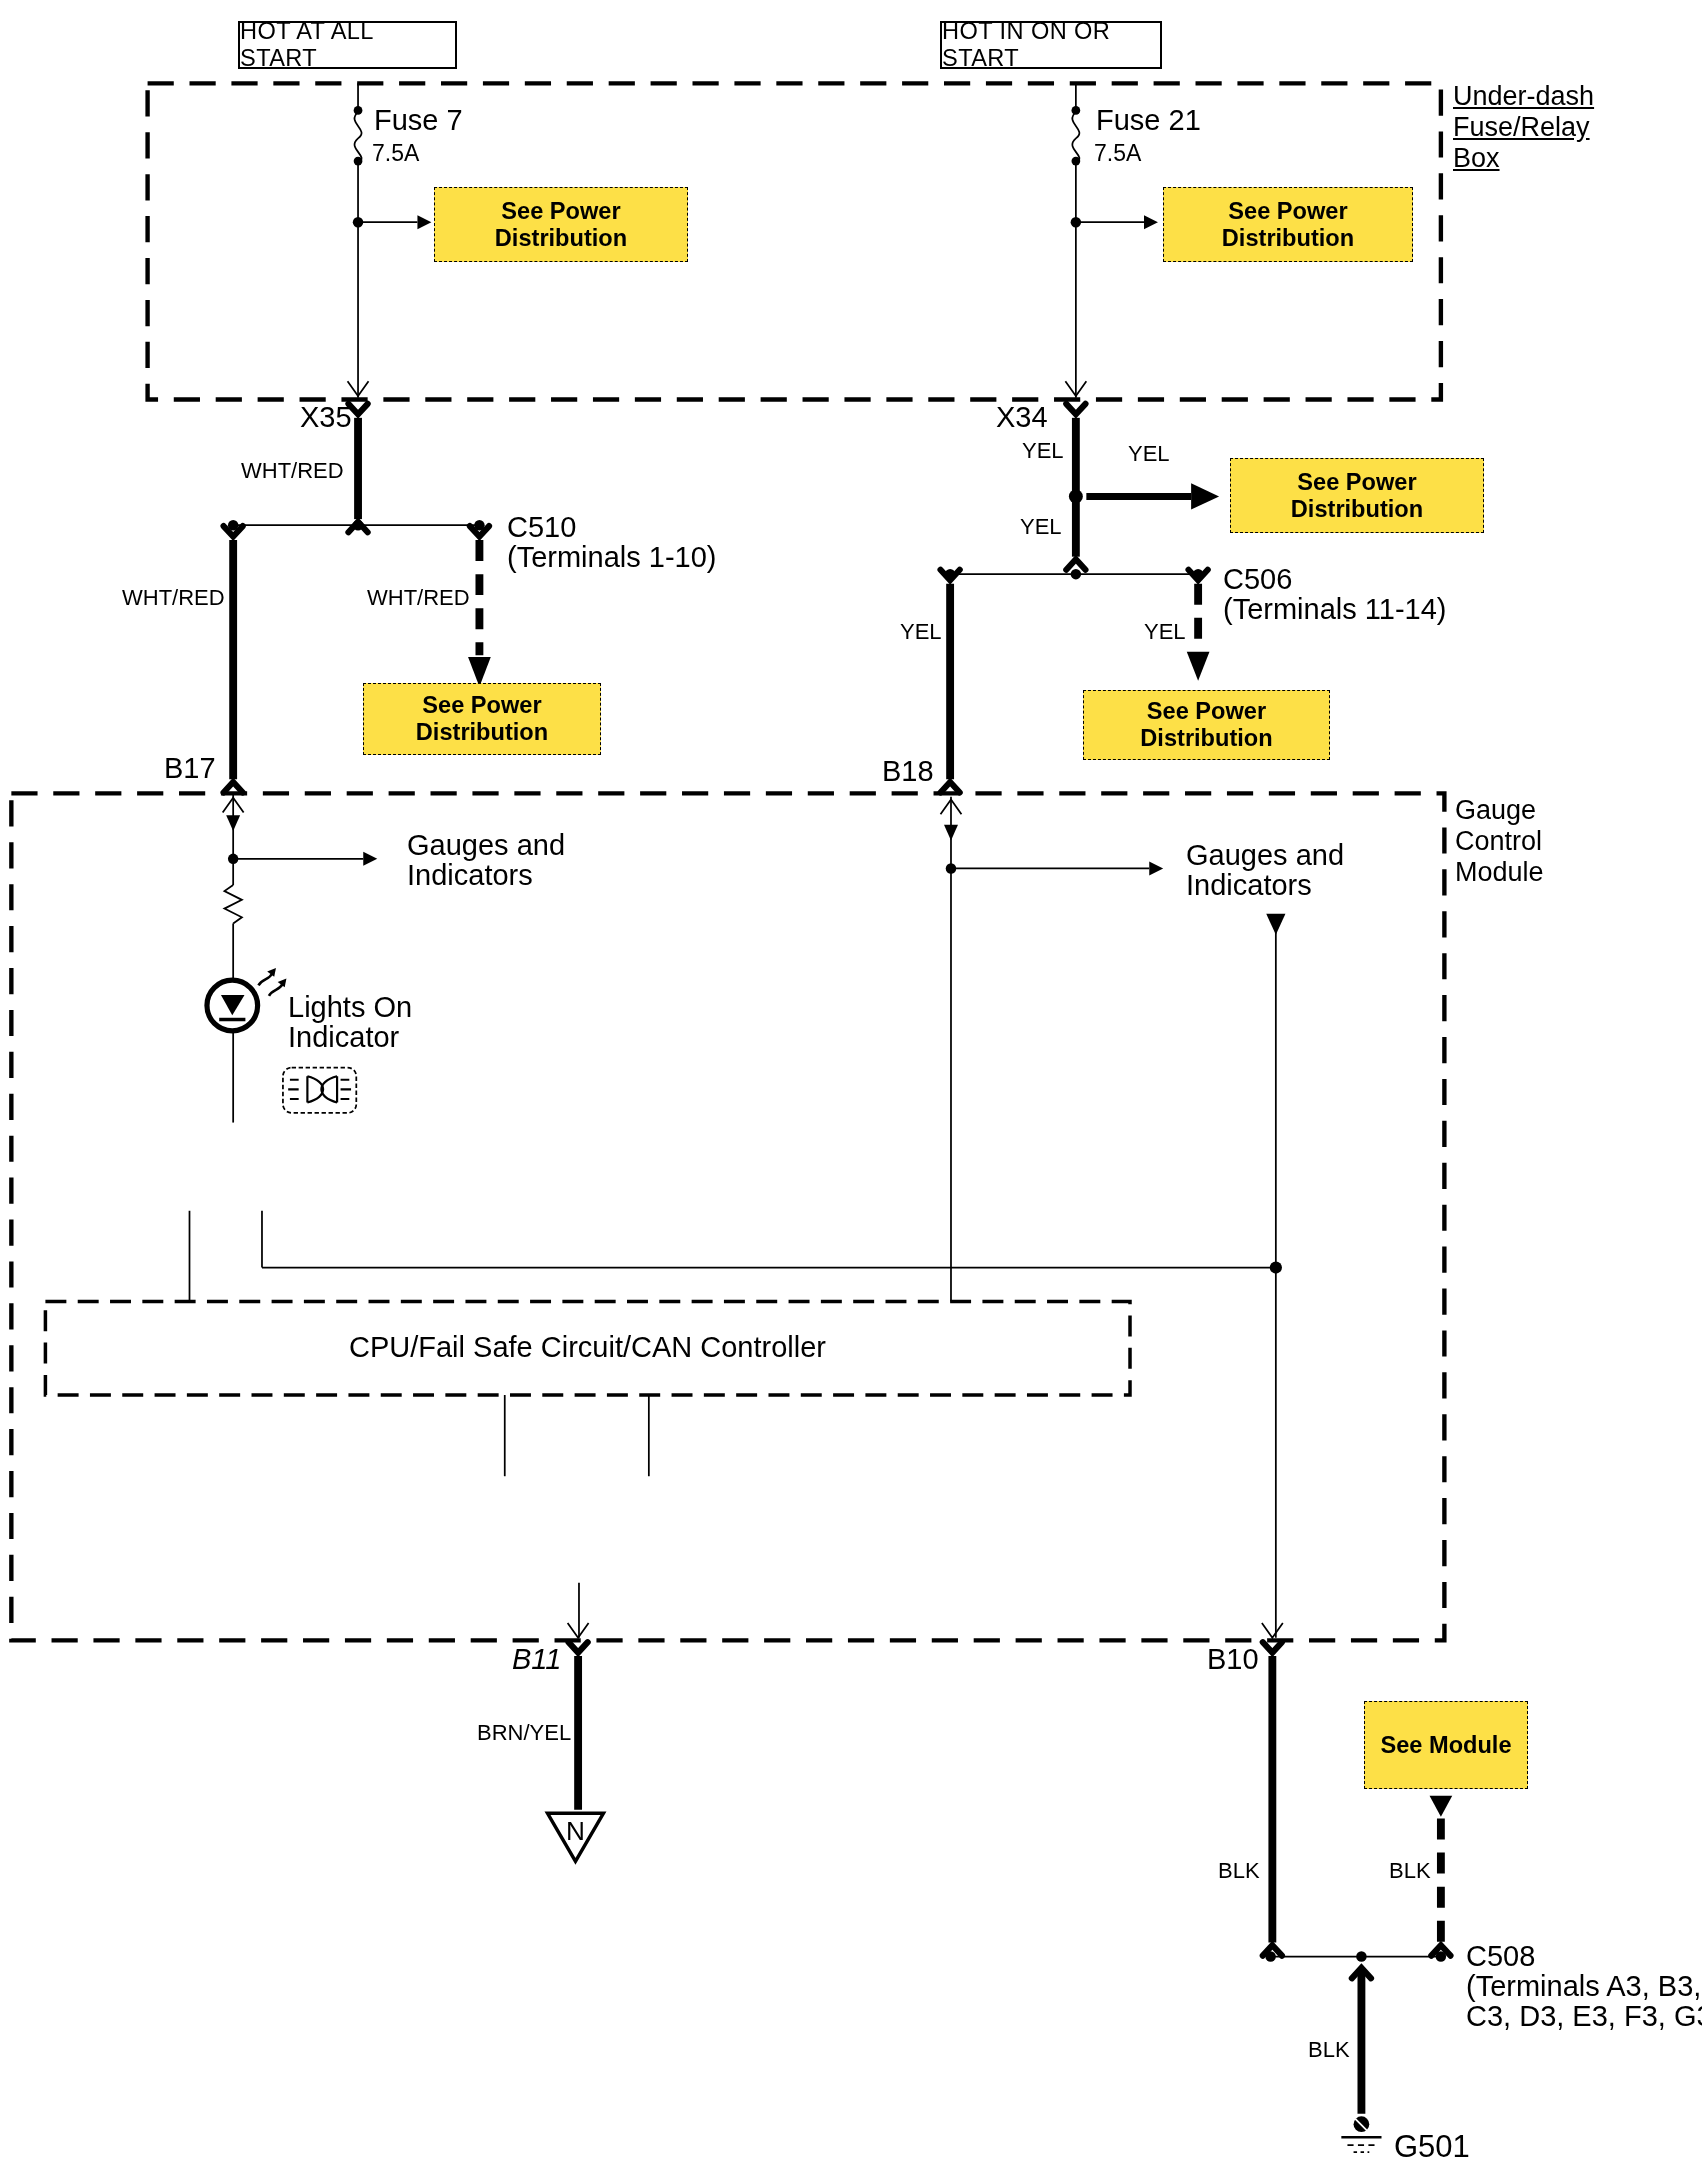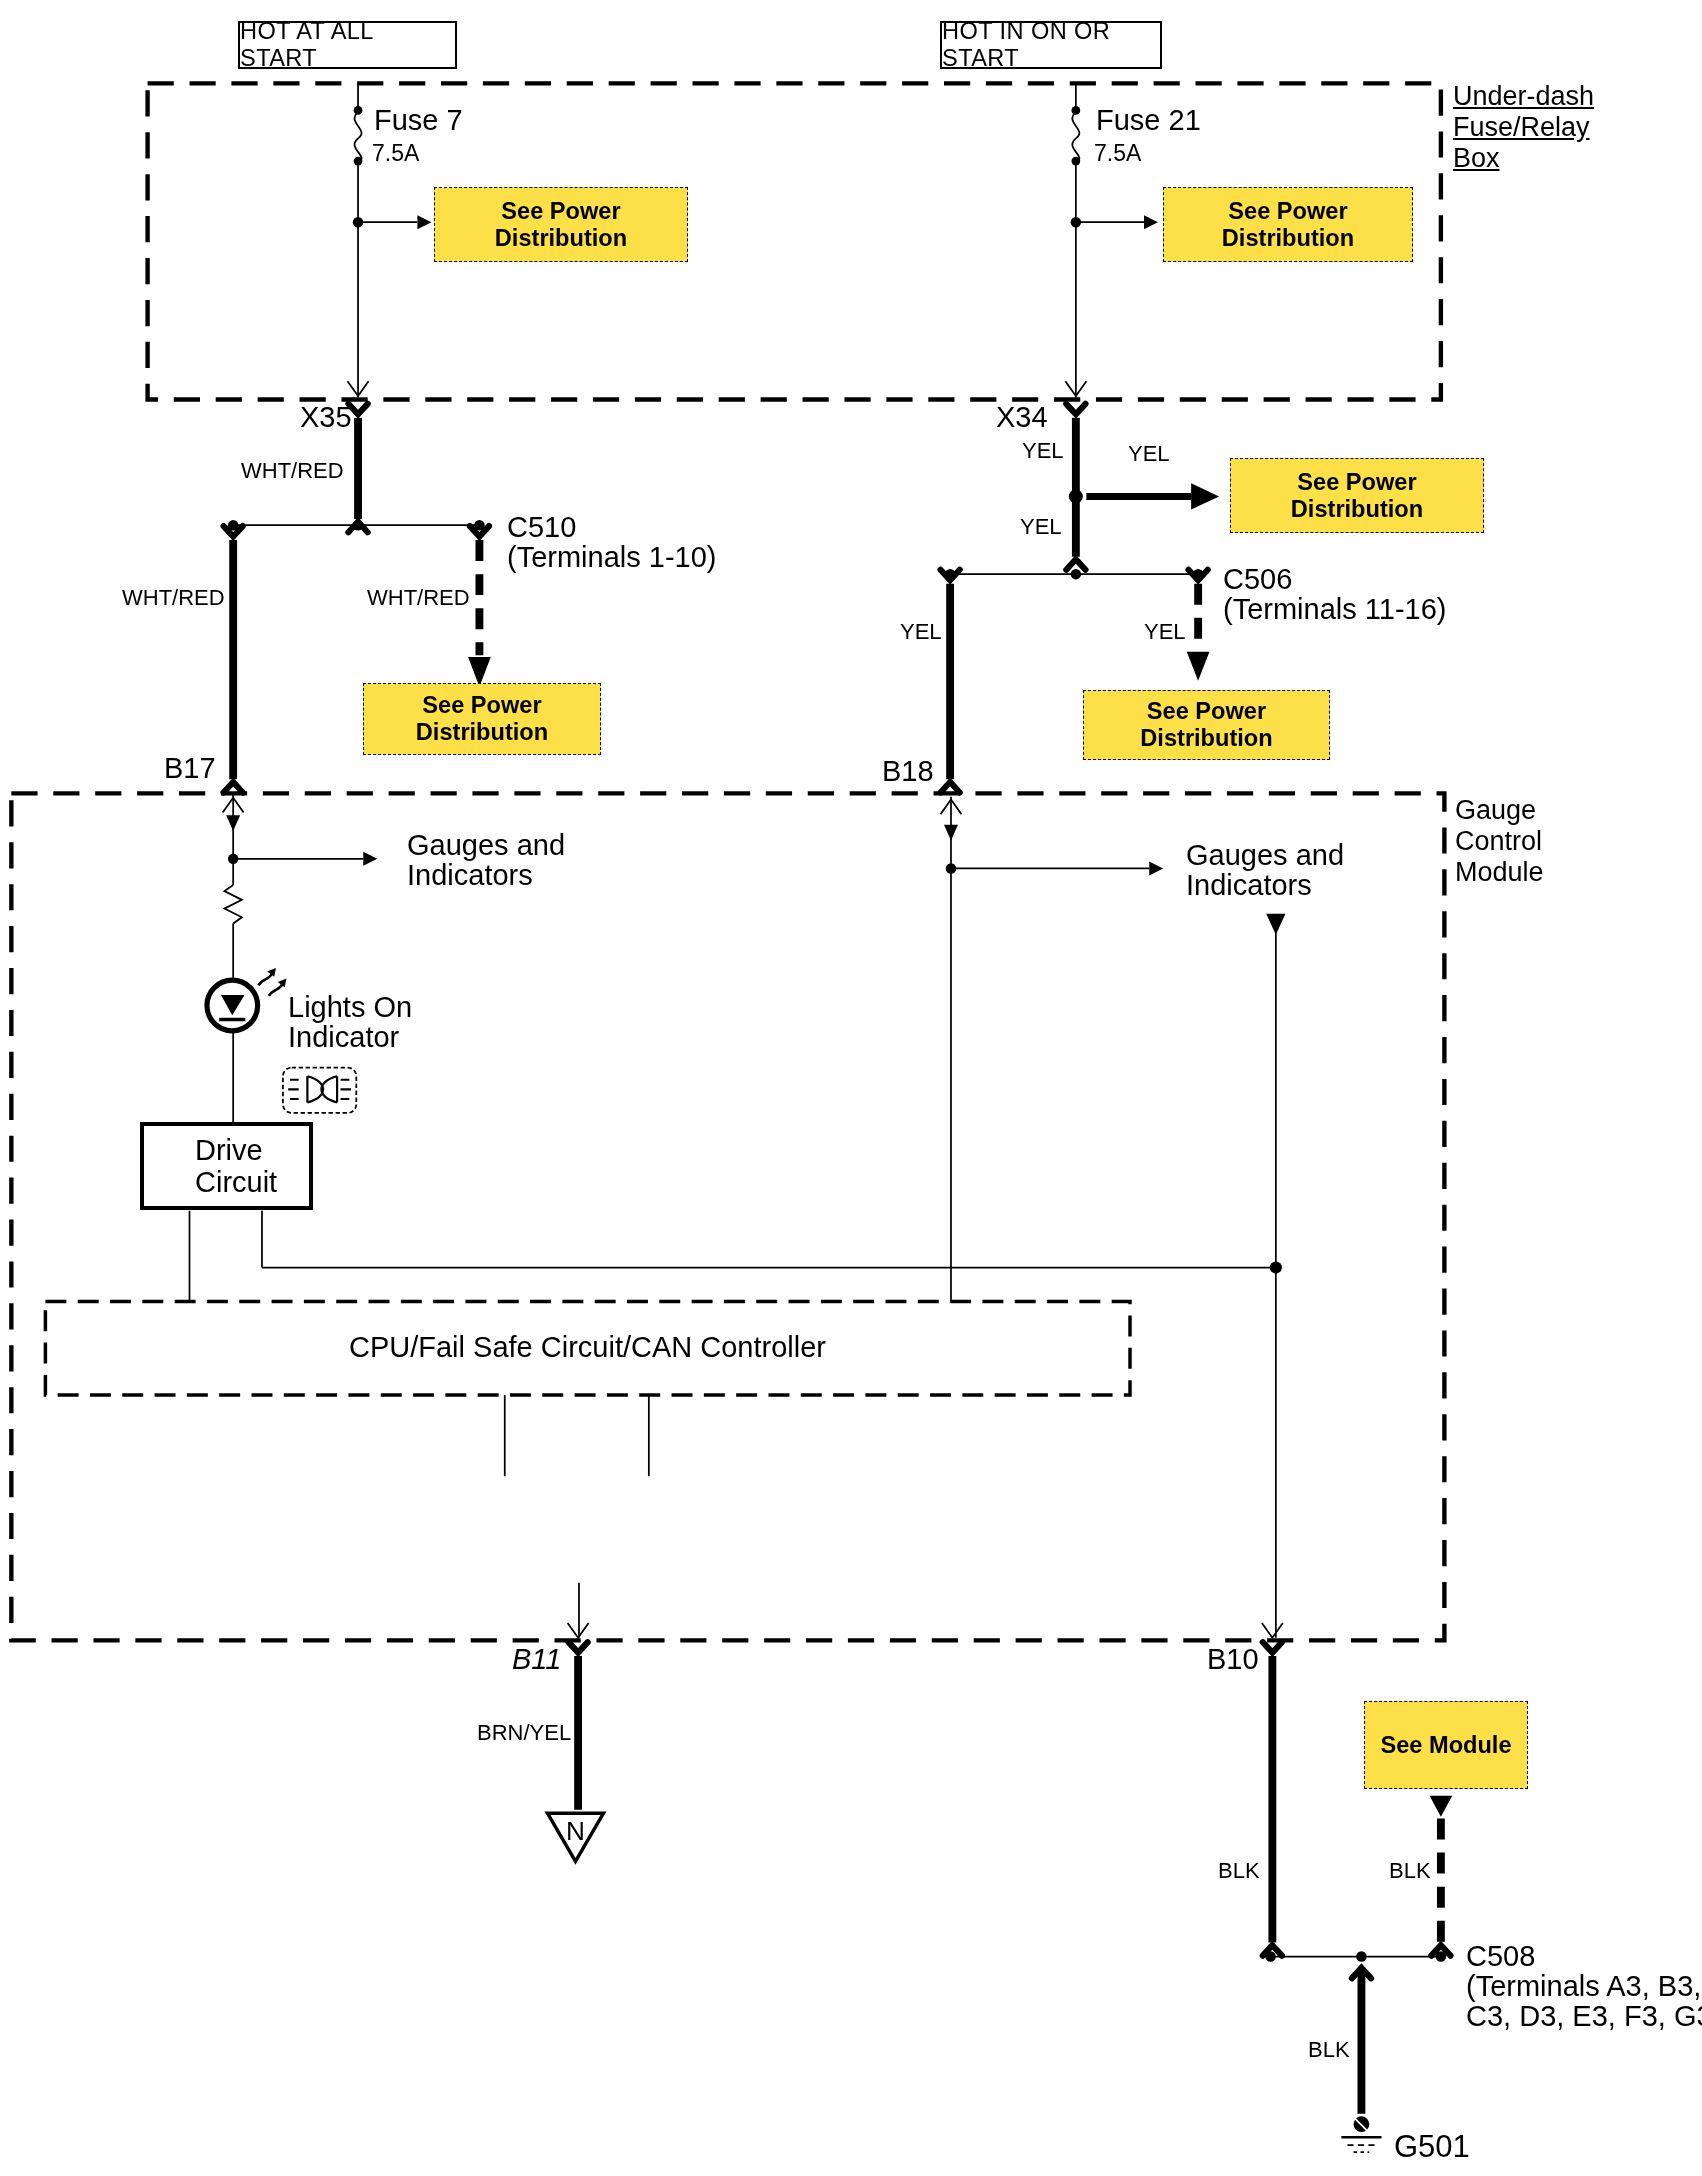--- a/index.html
+++ b/index.html
@@ -245,24 +245,20 @@
     <span>Distribution</span>
   </div>
   <div class="refbox" style="left:1083px;top:690px;width:245px;height:68px;">
     <span>See Power</span>
     <span>Distribution</span>
   </div>
   <div class="refbox" style="left:1364px;top:1701px;width:162px;height:86px;">
     <span>See Module</span>
   </div>
 
-  <div class="solidbox" style="left:140px;top:1122px;width:173px;height:88px;padding-left:51px;box-sizing:border-box;">
-    <span>Drive</span>
-    <span>Circuit</span>
-  </div>
 
   <div class="cpubox" style="left:45px;top:1301px;width:1085px;height:93px;">
     <span>CPU/Fail Safe Circuit/CAN Controller</span>
   </div>
 
 
   <div class="lbl t31" style="left:1453px;top:81px;text-decoration:underline;">
     <div>Under-dash</div>
     <div>Fuse/Relay</div>
     <div>Box</div>
@@ -285,21 +281,21 @@
   <div class="lbl t25" style="left:1020px;top:515px;">YEL</div>
   <div class="lbl t25" style="left:900px;top:620px;">YEL</div>
   <div class="lbl t25" style="left:1144px;top:620px;">YEL</div>
 
   <div class="lbl t33 multiline" style="left:507px;top:512px;">
     <div>C510</div>
     <div>(Terminals 1-10)</div>
   </div>
   <div class="lbl t33 multiline" style="left:1223px;top:564px;">
     <div>C506</div>
-    <div>(Terminals 11-16)</div>
+    <div>(Terminals 11-14)</div>
   </div>
 
   <div class="lbl t33" style="left:164px;top:753px;">B17</div>
   <div class="lbl t33" style="left:882px;top:756px;">B18</div>
 
   <div class="lbl t31" style="left:1455px;top:795px;">
     <div>Gauge</div>
     <div>Control</div>
     <div>Module</div>
   </div>

